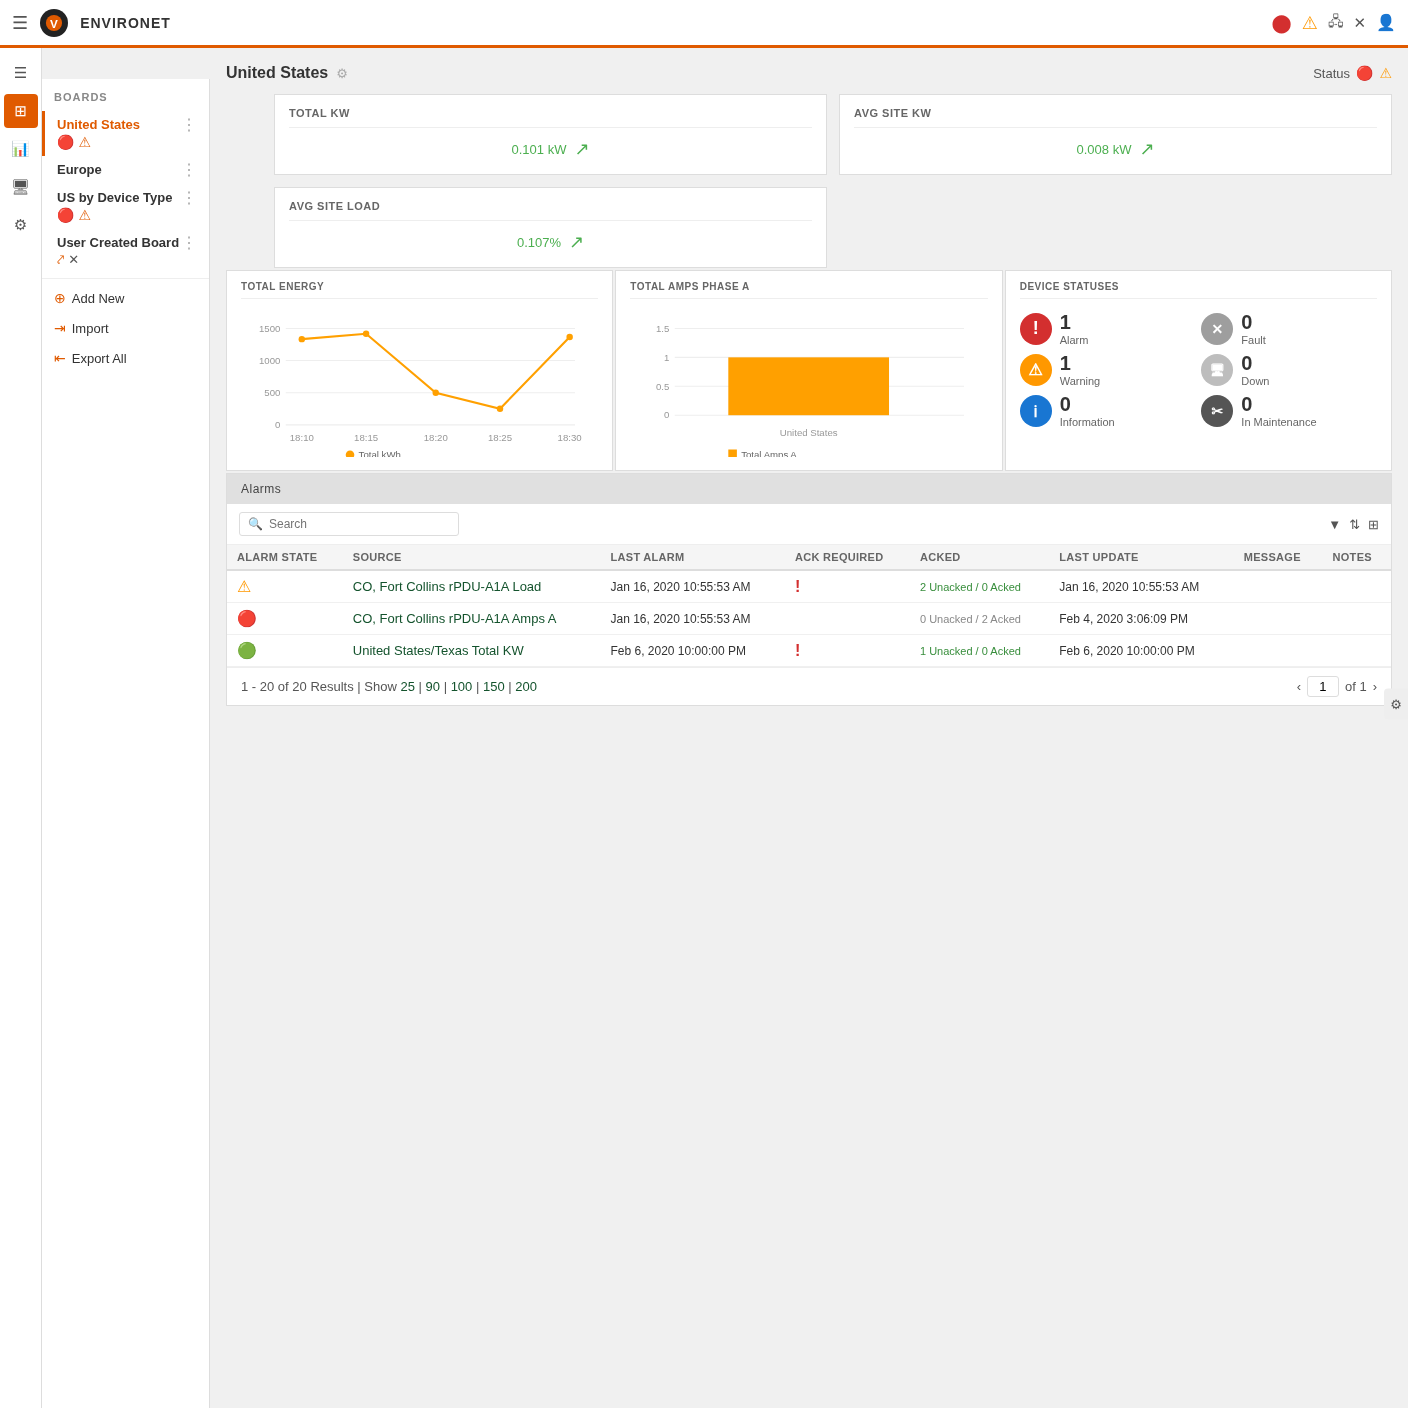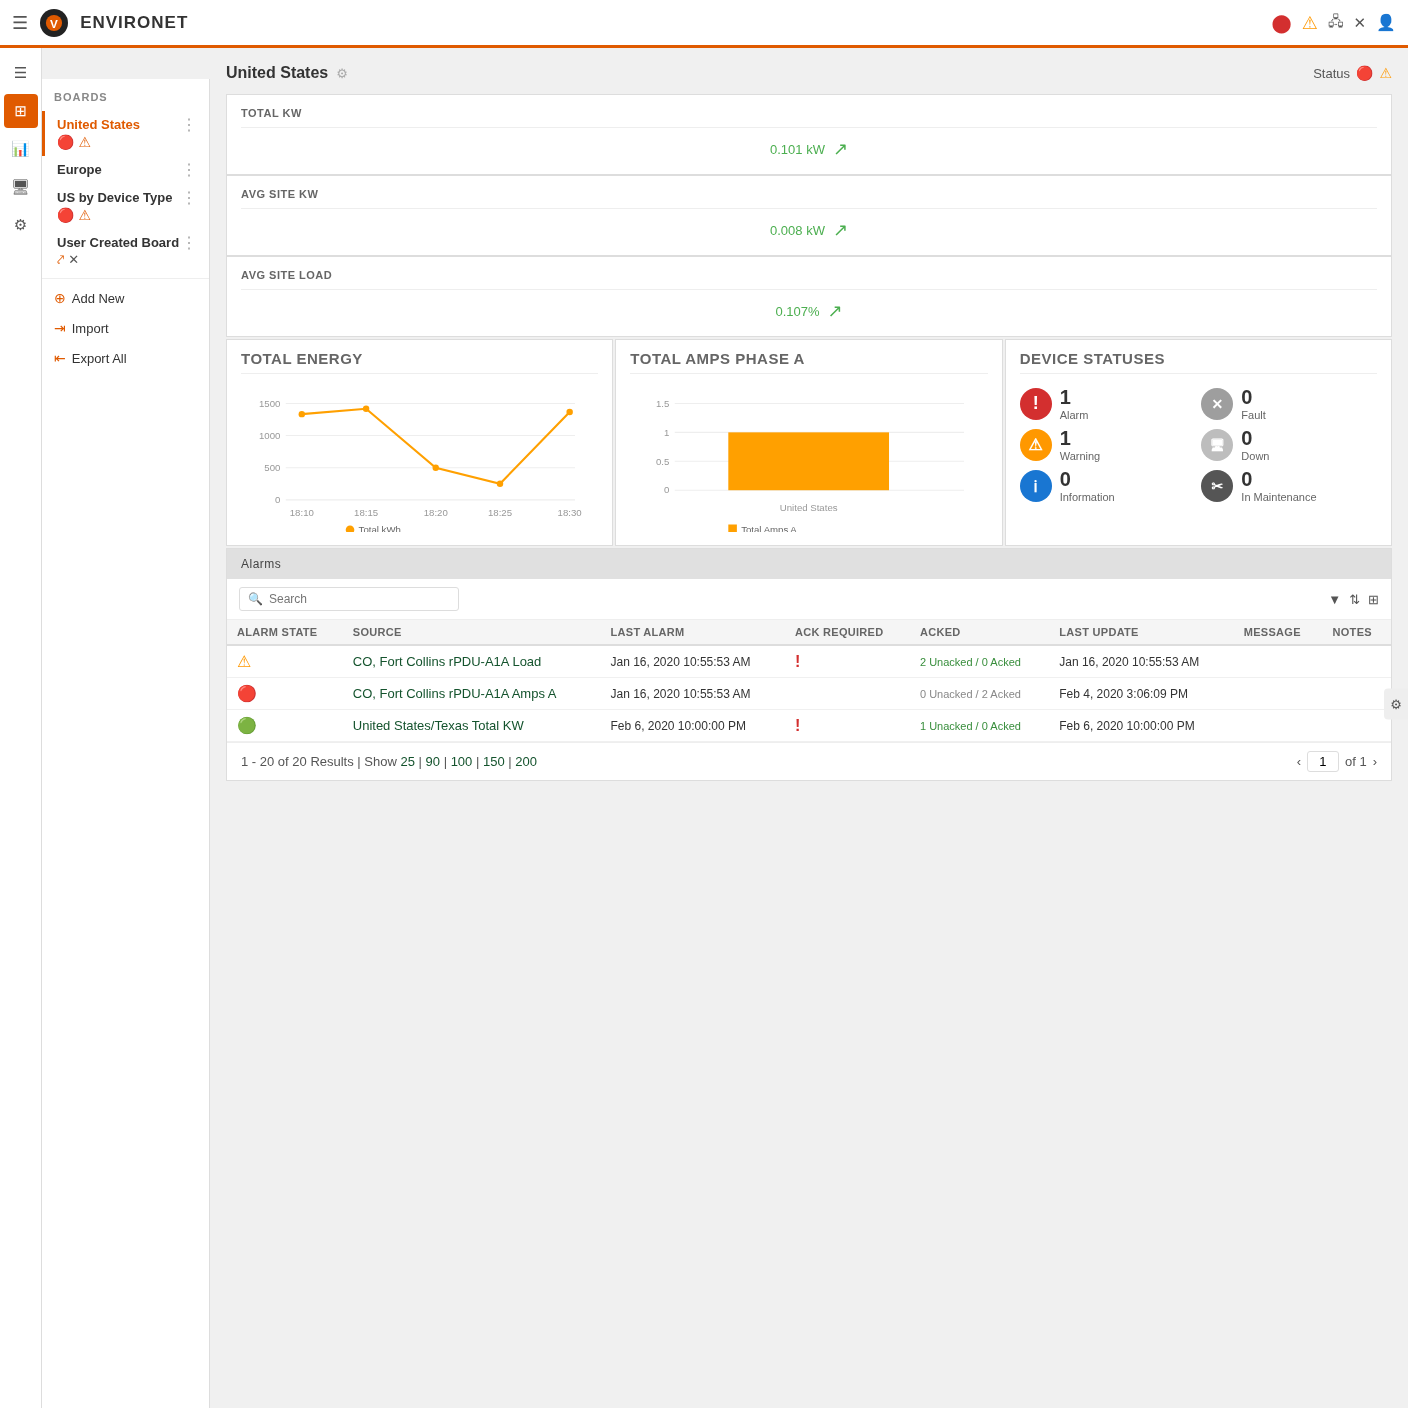--- a/index.html
+++ b/index.html
@@ -14,21 +14,21 @@
       align-items: center;
       padding: 0 12px;
       position: fixed;
       top: 0; left: 0; right: 0;
       z-index: 100;
     }
     .navbar-left { display: flex; align-items: center; gap: 12px; flex: 1; }
     .navbar-right { display: flex; align-items: center; gap: 10px; }
     .brand-logo { width: 28px; height: 28px; background: #222; border-radius: 50%; display: flex; align-items: center; justify-content: center; }
     .brand-logo svg { width: 18px; height: 18px; fill: #e05a00; }
-    .brand-name { font-size: 17px; font-weight: 600; color: #333; letter-spacing: 1px; }
+    .brand-name { font-size: 14px; font-weight: 600; color: #333; letter-spacing: 1px; }
     .menu-icon { font-size: 18px; color: #555; cursor: pointer; }
 
     
     .app-body {
       display: flex;
       margin-top: 48px;
       min-height: calc(100vh - 48px);
     }
 
     
@@ -137,23 +137,24 @@
       font-size: 13px;
       color: #555;
       border-bottom: 3px solid transparent;
       margin-bottom: -1px;
     }
     .tab.active { color: #e05a00; border-bottom-color: #e05a00; font-weight: 600; }
 
     
     .stats-row {
       display: grid;
-      grid-template-columns: 1fr;
-      gap: 0;
+      grid-template-columns: 1fr 1fr;
+      gap: 12px;
       margin-bottom: 2px;
+      margin-left: 48px;
     }
     .stat-card {
       background: #fff;
       border: 1px solid #ddd;
       padding: 10px 14px 14px;
     }
     .stat-card-label {
       font-size: 11px;
       font-weight: 700;
       color: #666;
@@ -181,21 +182,21 @@
       gap: 2px;
       margin-bottom: 2px;
     }
     .chart-card {
       background: #fff;
       border: 1px solid #ddd;
       padding: 10px 14px;
       min-height: 180px;
     }
     .chart-card-label {
-      font-size: 15px;
+      font-size: 10px;
       font-weight: 700;
       color: #666;
       text-transform: uppercase;
       letter-spacing: 0.5px;
       border-bottom: 1px solid #eee;
       padding-bottom: 6px;
       margin-bottom: 8px;
     }
 
     

